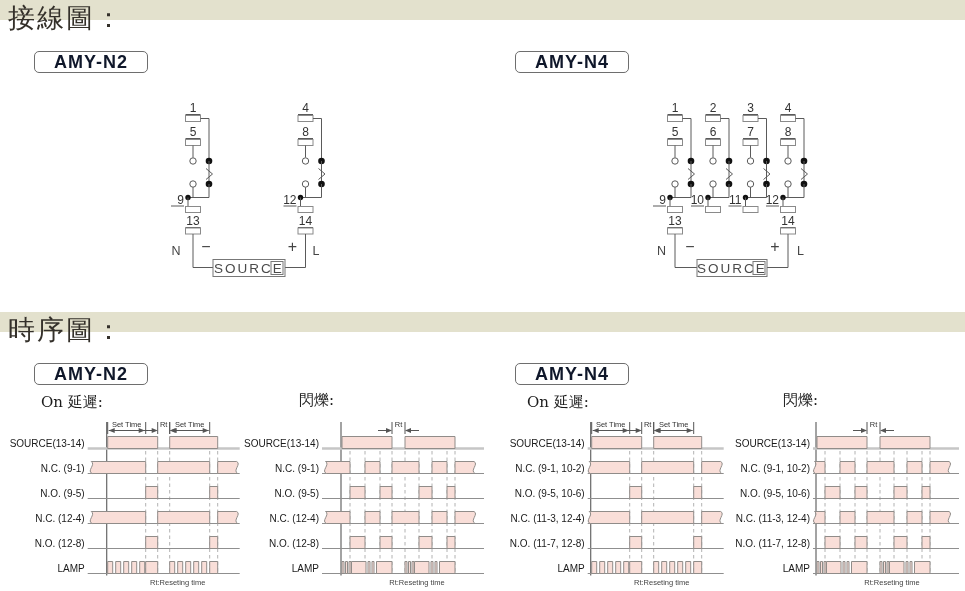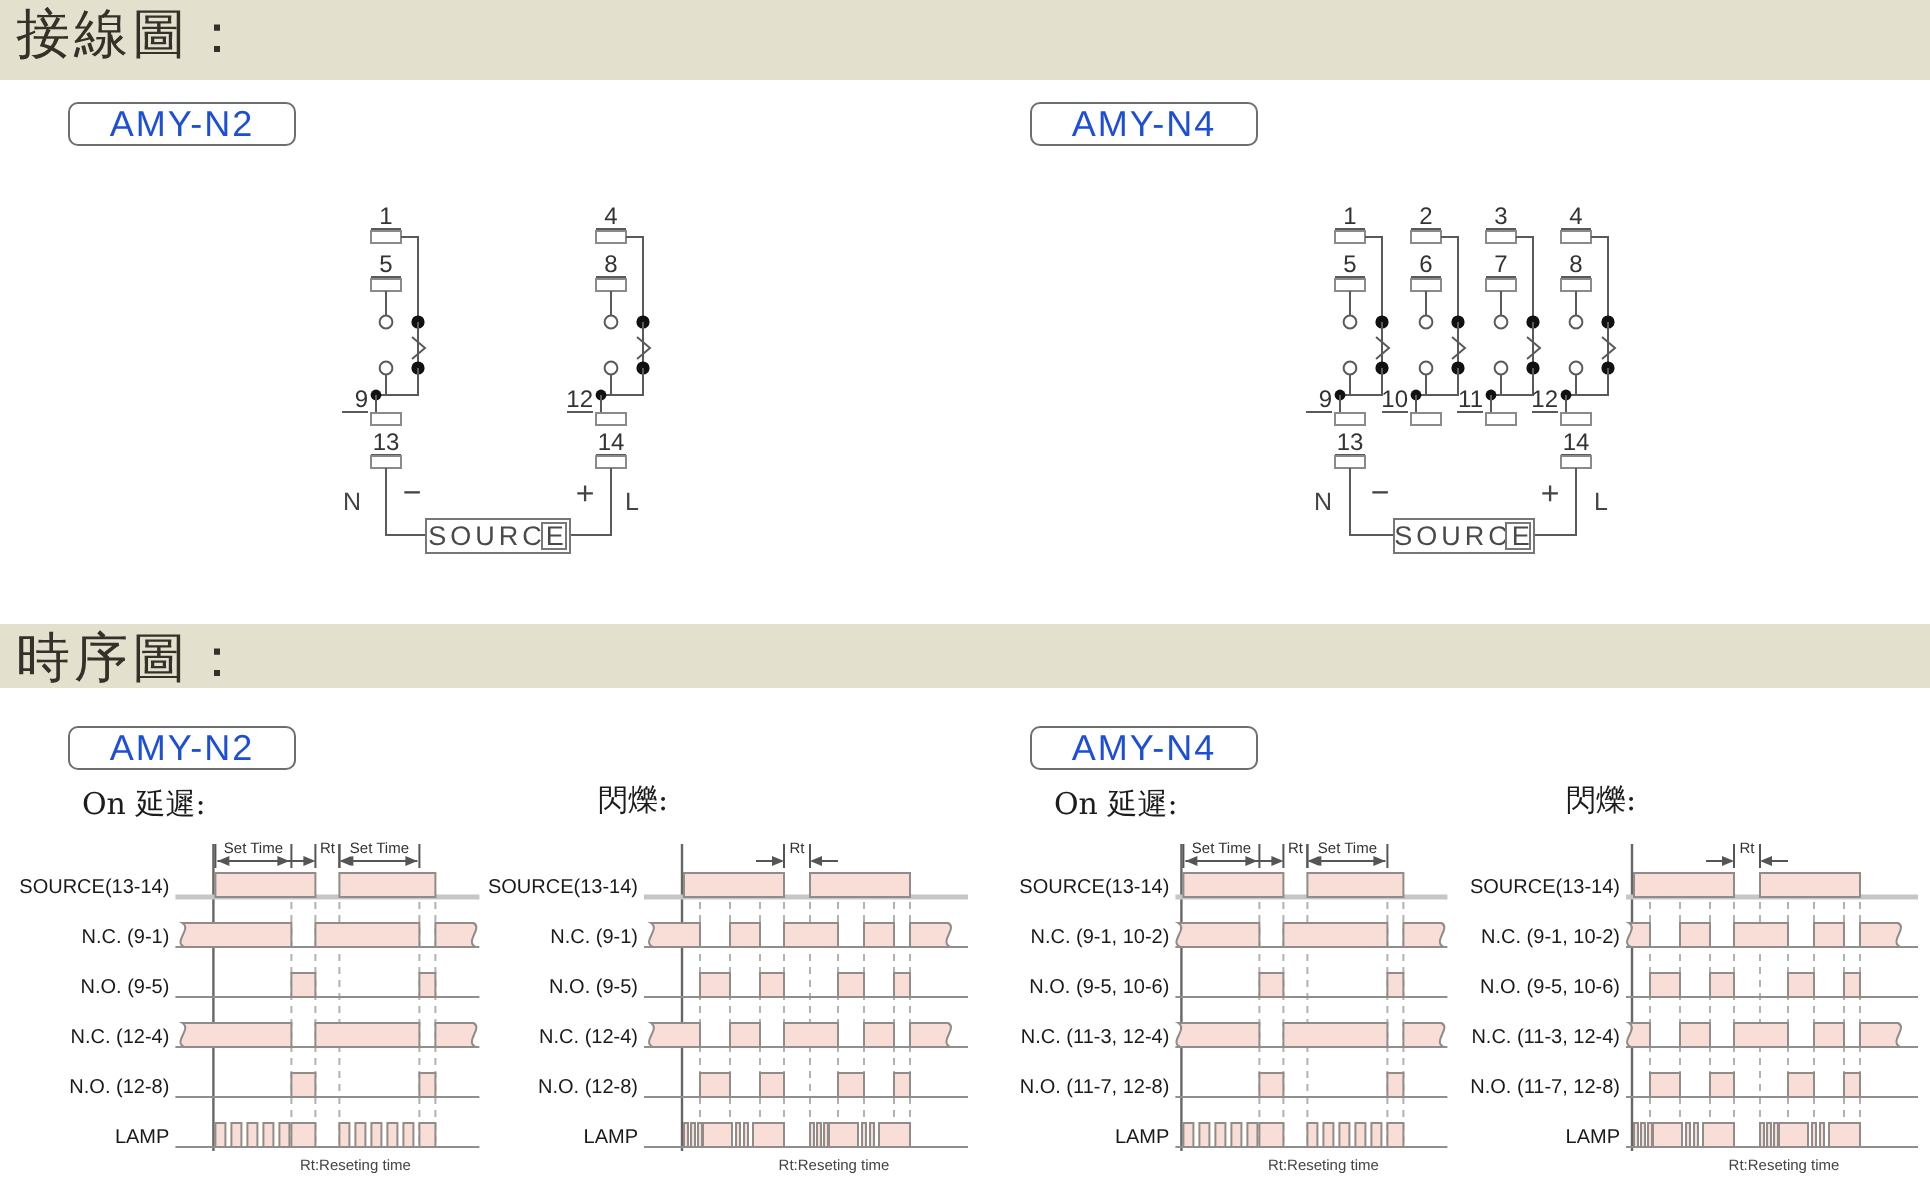--- a/index.html
+++ b/index.html
@@ -1,25 +1,25 @@
 <!DOCTYPE html>
 <html><head>
 <meta charset="utf-8">
 <style>
   html,body{margin:0;padding:0;background:#fff;}
   .page{position:relative;width:965px;height:591px;background:#ffffff;overflow:hidden;
         font-family:"Liberation Sans",sans-serif;}
   .band{position:absolute;left:0;width:965px;background:#e3e1cd;}
-  .band1{top:0;height:40px;}
-  .band2{top:312px;height:32px;}
+  .band1{top:0;height:20px;}
+  .band2{top:312px;height:20px;}
   .band .hd{display:block;padding-left:8px;font-family:"DejaVu Serif","Liberation Serif",serif;
         font-size:27px;line-height:35px;color:#34302a;letter-spacing:2px;}
   .model{position:absolute;width:112px;height:20px;border:1.6px solid #6e6e6e;border-radius:5px;
-        background:#fff;text-align:center;font-size:18px;line-height:20px;color:#1d4ed8;
-        letter-spacing:1px;}
+        background:#fff;text-align:center;font-size:18px;line-height:20px;color:#0f172a;
+        letter-spacing:1px;font-weight:bold;}
   .m-w-n2{left:34px;top:51px;}
   .m-w-n4{left:515px;top:51px;}
   .m-t-n2{left:34px;top:363px;}
   .m-t-n4{left:515px;top:363px;}
   .cap{position:absolute;font-family:"DejaVu Serif","Liberation Serif",serif;
         font-size:15px;color:#1c1c1c;text-align:center;}
   .cap1{left:41px;top:393px;}
   .cap2{left:299px;top:391px;}
   .cap3{left:527px;top:393px;}
   .cap4{left:783px;top:391px;}

